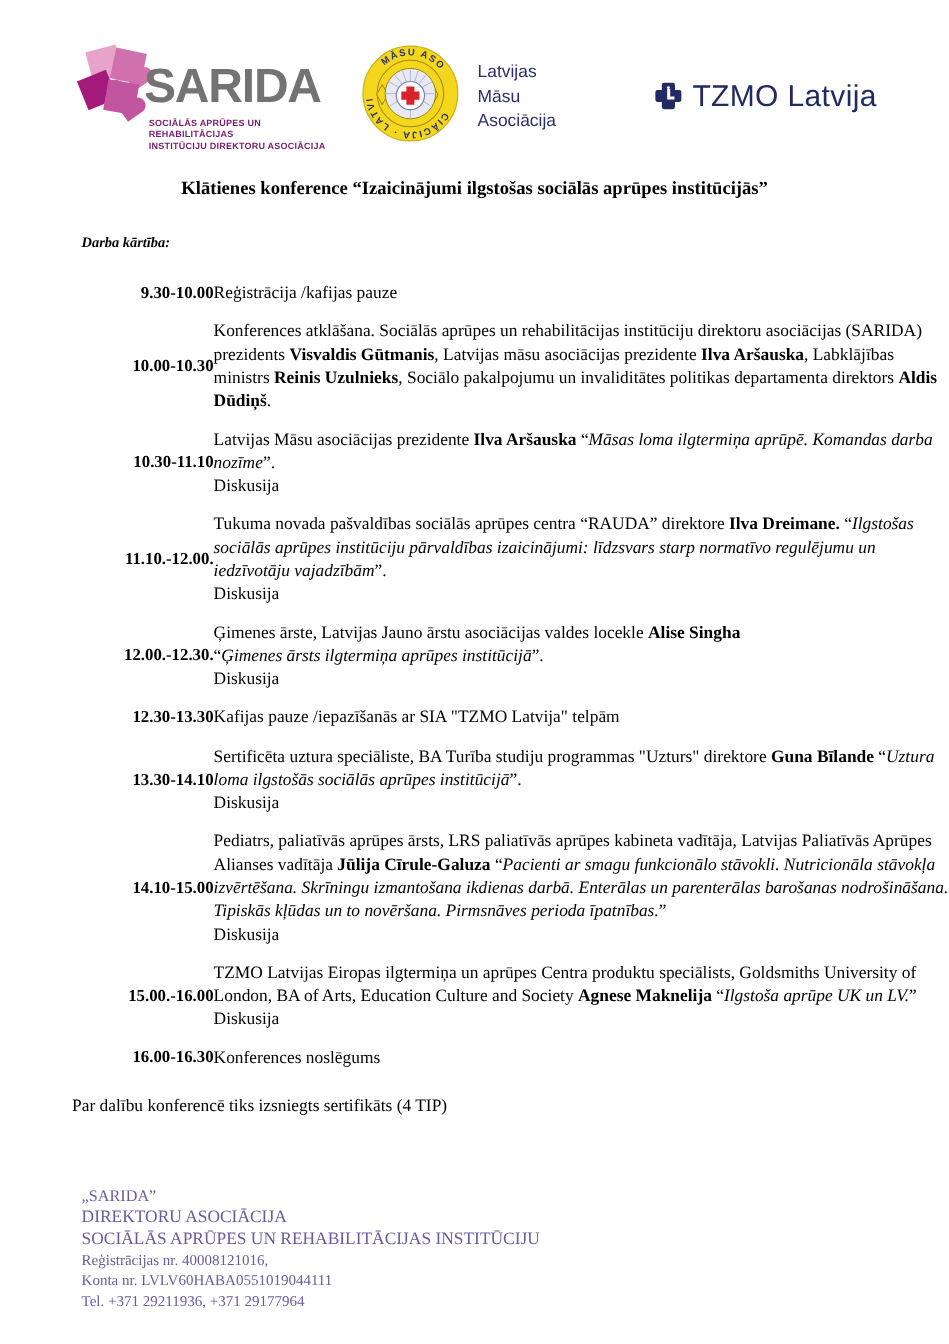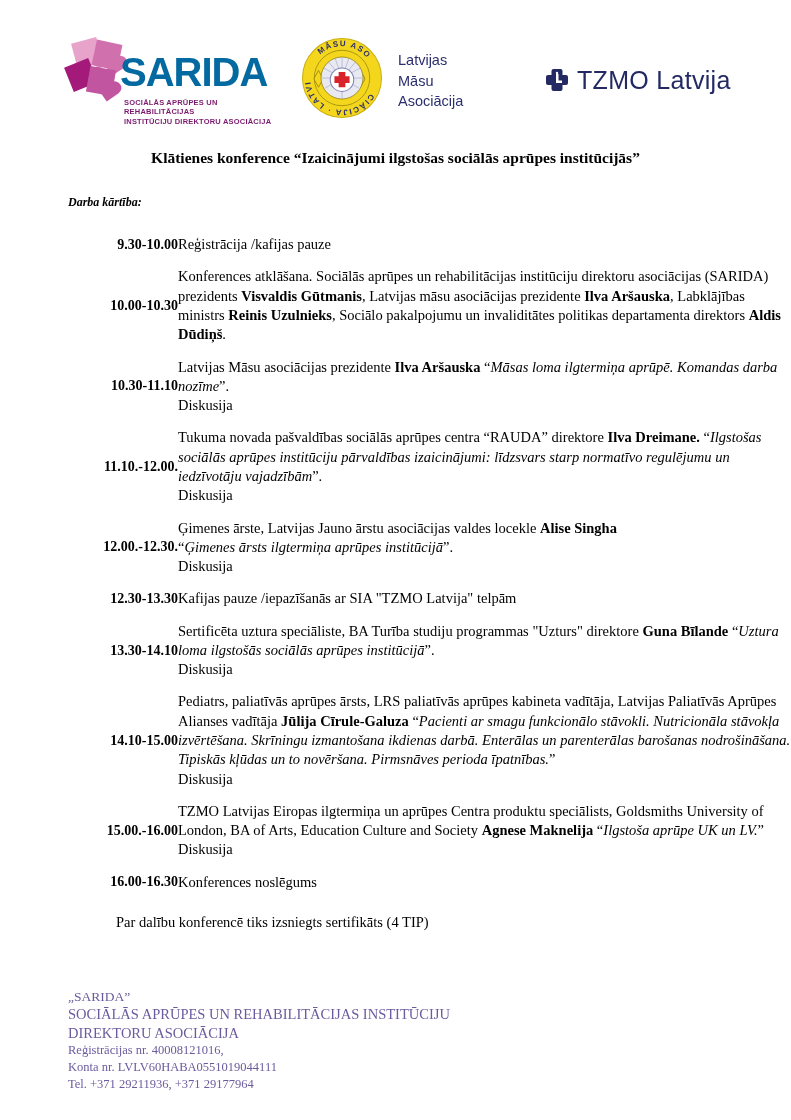--- a/index.html
+++ b/index.html
@@ -54,21 +54,21 @@
   .heart.h-l  { background: #a31a7a; left: 0px;  top: 24px; transform: rotate(-22deg); }
   .heart.h-b  { background: #c255a0; left: 20px; top: 30px; transform: rotate(10deg); }
 
   .sarida-word {
     position: absolute;
     left: 52px; top: 14px;
     font-family: "Liberation Sans", sans-serif;
     font-weight: bold;
     font-size: 40px;
     letter-spacing: -1px;
-    color: #0369a1;
+    color: #737373;
     line-height: 1;
     text-align: right;
   }
   .sarida-sub {
     position: absolute;
     left: 56px; top: 60px;
     font-family: "Liberation Sans", sans-serif;
     font-size: 7.5px;
     font-weight: bold;
     letter-spacing: 0.2px;
@@ -162,21 +162,21 @@
     font-size: 14.5px;
     line-height: 1.33;
     text-align: left;
   }
   tr.spacer td { height: 13px; }
   .b { font-weight: bold; }
   .i { font-style: italic; }
 
   .cert-note {
     margin-top: 22px;
-    padding-left: 116px;
+    padding-left: 60px;
     font-size: 14.5px;
   }
 
   
   .footer {
     position: absolute;
     left: 68px;
     top: 988px;
     color: #6b5b9e;
     font-family: "Liberation Serif", "DejaVu Serif", serif;
@@ -335,18 +335,18 @@
           <td class="desc"><span>Konferences noslēgums</span></td>
         </tr>
       </tbody>
   </table>
 
   <div class="cert-note">Par dalību konferencē tiks izsniegts sertifikāts  (4 TIP)</div>
 </div>
 
 <div class="footer">
   <div class="f-name">„SARIDA”</div>
+  <div class="f-org">DIREKTORU ASOCIĀCIJA</div>
   <div class="f-org">SOCIĀLĀS APRŪPES UN REHABILITĀCIJAS INSTITŪCIJU</div>
-  <div class="f-org">DIREKTORU ASOCIĀCIJA</div>
   <div class="f-small">Reģistrācijas nr. 40008121016,</div>
   <div class="f-small">Konta nr. LVLV60HABA0551019044111</div>
   <div class="f-small">Tel. +371 29211936, +371 29177964</div>
 </div>
 
 </body></html>

